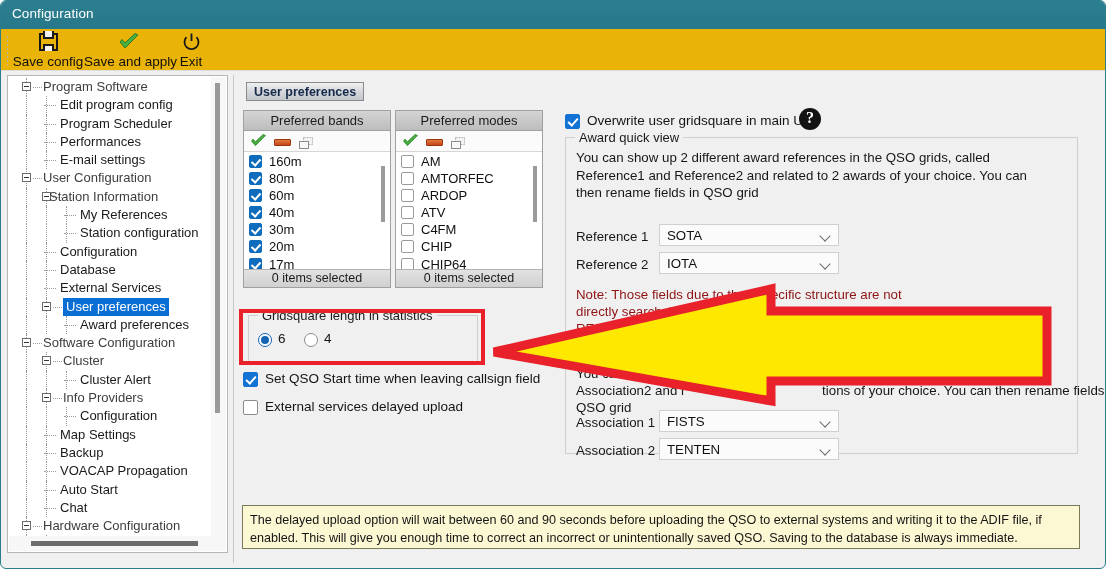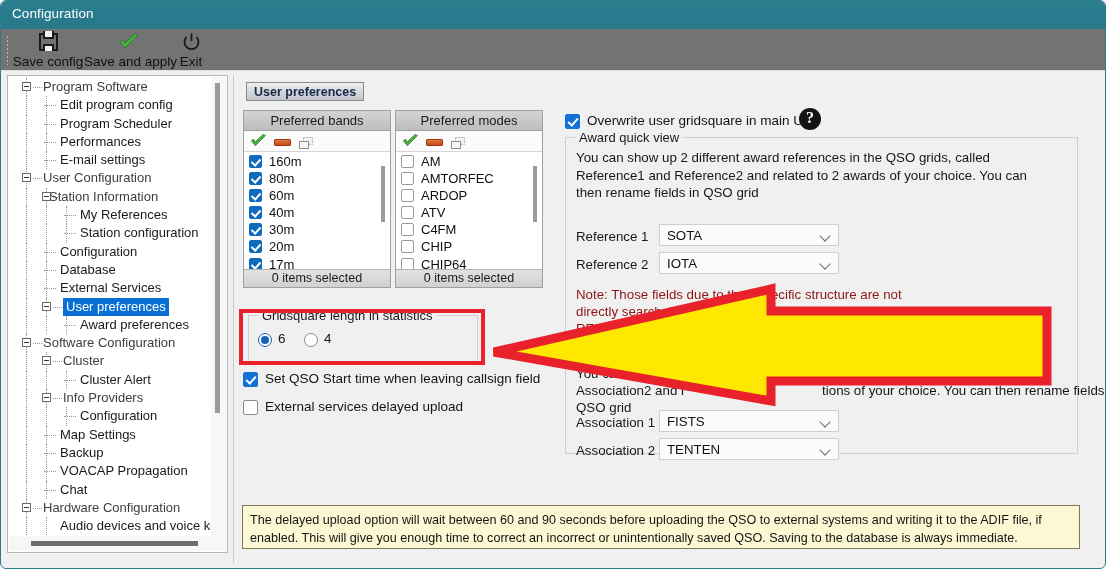--- a/index.html
+++ b/index.html
@@ -29,21 +29,21 @@
   .titlebar .t {
     position: absolute; left: 11px; top: 5px;
     color: #ffffff; font-size: 13.5px;
     letter-spacing: .1px;
   }
 
   
   .toolbar {
     position: absolute; left: 0; top: 28px;
     width: 1106px; height: 42px;
-    background: #737373;
+    background: #eab308;
     border-bottom: 1px solid #dcdcdc;
     padding-left: 46px;
   }
   .grip {
     position: absolute; left: 5px; top: 6px;
     width: 3px; height: 30px;
     background-image: radial-gradient(#b8b8b8 40%, transparent 41%);
     background-size: 3px 4px;
   }
   .tbtn {
@@ -461,20 +461,26 @@
         <div class="node">
           <div class="vline" style="left: 18px;"></div>
           <div class="vline" style="left: 38px;"></div>
           <div class="dash" style="left: 36px; width: 12px;"></div>
           <div class="txt" style="left: 52px;">VOACAP Propagation</div>
         </div>
         <div class="node">
           <div class="vline" style="left: 18px;"></div>
           <div class="vline" style="left: 38px;"></div>
           <div class="dash" style="left: 36px; width: 12px;"></div>
+          <div class="txt" style="left: 52px;">Auto Start</div>
+        </div>
+        <div class="node">
+          <div class="vline" style="left: 18px;"></div>
+          <div class="vline" style="left: 38px;"></div>
+          <div class="dash" style="left: 36px; width: 12px;"></div>
           <div class="txt" style="left: 52px;">Chat</div>
         </div>
         <div class="node grp">
           <div class="vline" style="left: 18px;"></div>
           <div class="exp" style="left: 14px;"></div>
           <div class="dash" style="left: 25px;"></div>
           <div class="txt" style="left: 35px;">Hardware Configuration</div>
         </div>
         <div class="node">
           <div class="vline" style="left: 18px;"></div>

